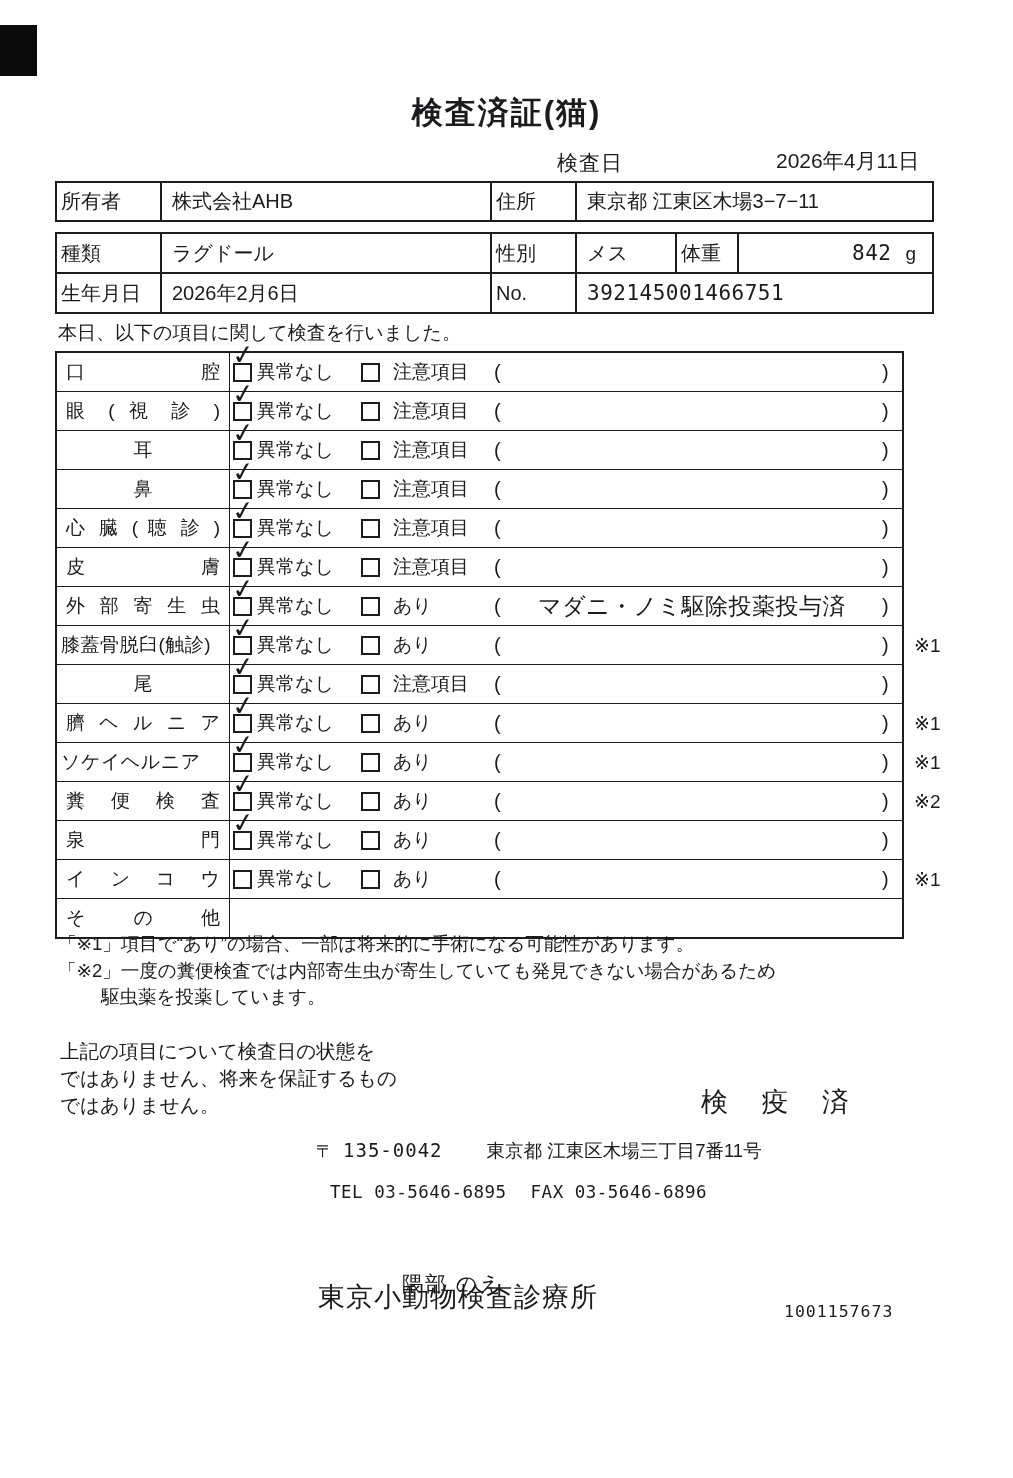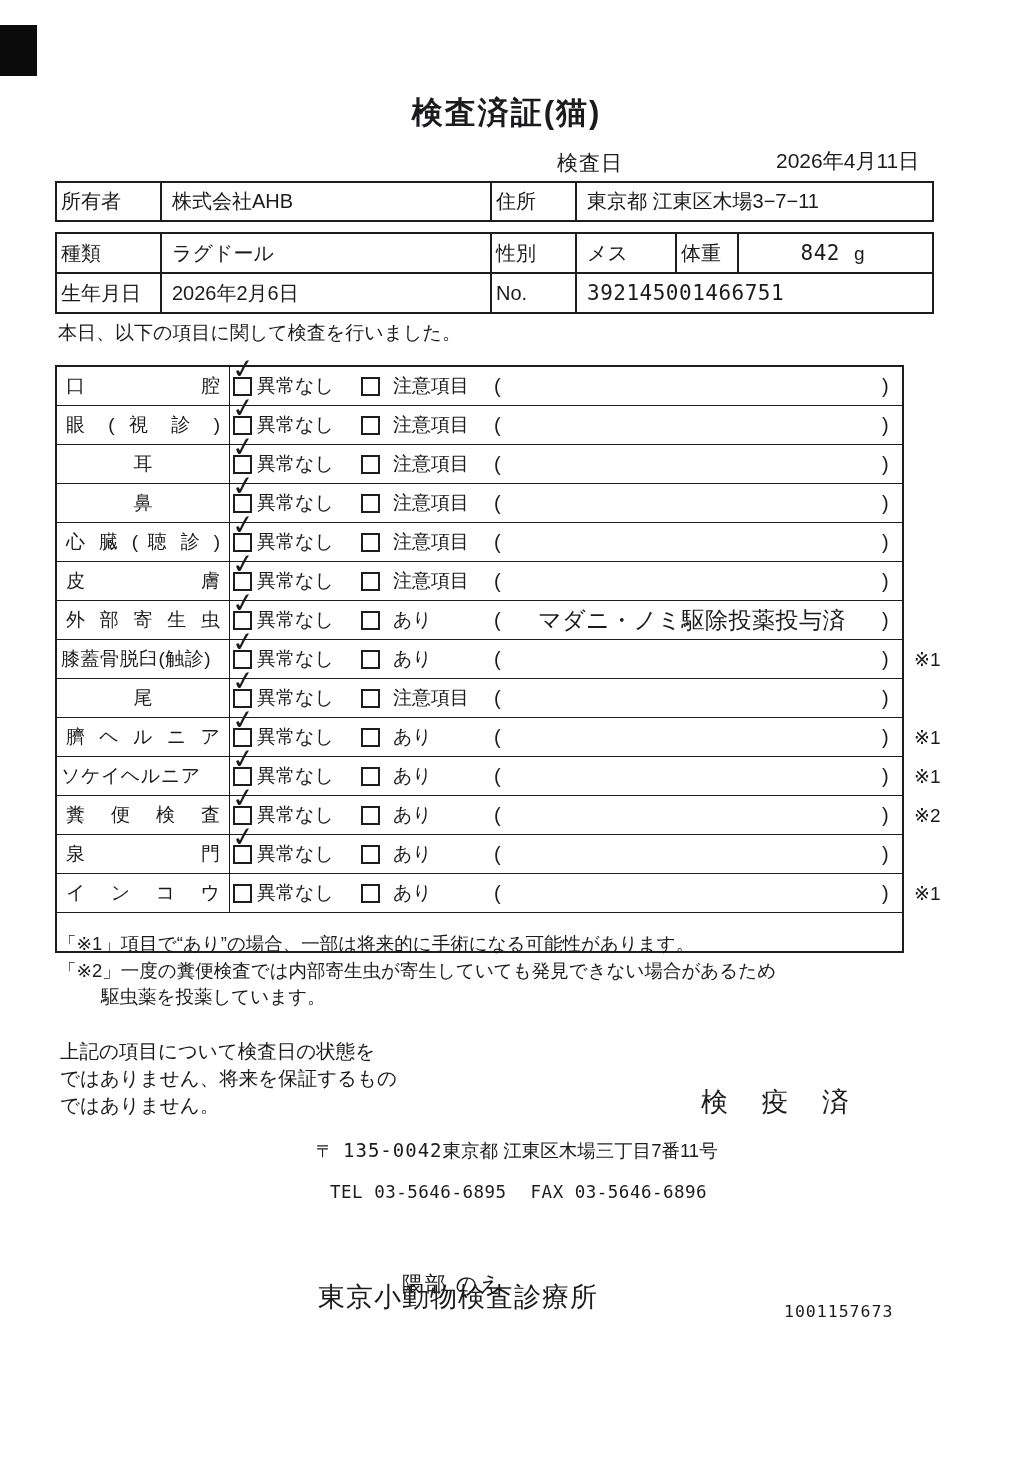--- a/index.html
+++ b/index.html
@@ -18,28 +18,28 @@
   .date-label{left:557px;top:149px;font-size:21px;letter-spacing:1px;}
   .date-value{left:776px;top:147px;font-size:21px;}
 
   table{border-collapse:collapse;table-layout:fixed;}
   td{border:2px solid #1d1d20;padding:0 10px;height:37px;font-size:20px;overflow:hidden;white-space:nowrap;}
   .owner-table{left:55px;top:181px;width:877px;}
   .pet-table{left:55px;top:232px;width:877px;}
   .pet-table td{height:38px;}
   td.hdr{padding:0 4px;}
   td.val{text-align:left;}
-  .weight-cell{text-align:center;padding-right:16px;}
+  .weight-cell{text-align:right;padding-right:16px;}
   .weight-cell .unit{display:inline-block;margin-left:14px;font-size:19px;}
   .num{font-family:"DejaVu Sans Mono","Liberation Mono",monospace;font-size:21px;letter-spacing:0.5px;}
 
   .intro{left:58px;top:320px;font-size:19px;}
 
   
-  .checklist{left:55px;top:351px;width:845px;border:2.5px solid #1d1d20;margin-top:14px;}
+  .checklist{left:55px;top:351px;width:845px;border:2.5px solid #1d1d20;}
   .cl-row{display:flex;height:38px;border-bottom:1.6px solid #1d1d20;}
   .cl-row:last-child{border-bottom:none;}
   .cl-label{width:173px;border-right:1.6px solid #1d1d20;display:flex;align-items:center;box-sizing:border-box;}
   .lbl{display:block;width:100%;padding:0 9px;font-size:19px;box-sizing:border-box;}
   .align-justify{text-align:justify;text-align-last:justify;}
   .align-center{text-align:center;text-align-last:center;}
   .align-left{text-align:left;letter-spacing:0.5px;padding:0 4px;}
   .cl-content{position:relative;flex:1;display:block;}
   .cb-group{position:absolute;top:0;height:38px;display:flex;align-items:center;gap:5px;}
   .g1{left:3px;}
@@ -58,21 +58,21 @@
   .note1{left:58px;top:931px;font-size:18.5px;}
   .note2a{left:58px;top:958px;font-size:18.5px;}
   .note2b{left:101px;top:984px;font-size:18.5px;}
 
   .disclaimer{left:60px;top:1038px;font-size:19.5px;line-height:27px;}
   .stamp{left:701px;top:1084px;font-size:27px;font-weight:500;letter-spacing:13px;white-space:nowrap;}
 
   .postal-row{left:316px;top:1138px;font-size:18.5px;display:flex;align-items:baseline;}
   .postal-mark{font-size:17px;margin-right:10px;}
   .postal-code{font-size:19px;letter-spacing:1px;}
-  .postal-addr{}
+  .postal-addr{margin-left:44px;}
   .tel-row{left:330px;top:1182px;font-size:17.5px;letter-spacing:0.5px;display:flex;gap:24px;}
 
   .clinic-name{left:318px;top:1234px;font-size:27px;font-weight:500;letter-spacing:1px;margin-top:45px;}
   .vet-name{left:402px;top:1270px;font-size:21px;letter-spacing:2px;}
   .serial{left:784px;top:1302px;font-size:16.5px;letter-spacing:1px;}
 </style>
 </head>
 <body>
 
 <div class="abs black-mark"></div>
@@ -417,20 +417,23 @@
         <span class="opt-label">あり</span>
       </span>
       <span class="paren paren-open">(</span>
       <span class="paren-text"></span>
       <span class="paren paren-close">)</span>
       <span class="row-note">※1</span>
     </div>
   </div>
 
   <div class="cl-row empty-row">
+    <div class="cl-label">
+        <span class="lbl align-justify">そ の 他</span>
+      </div>
     <div class="cl-content">
       
       
       
       
       
       
     </div>
   </div>
 </div>

